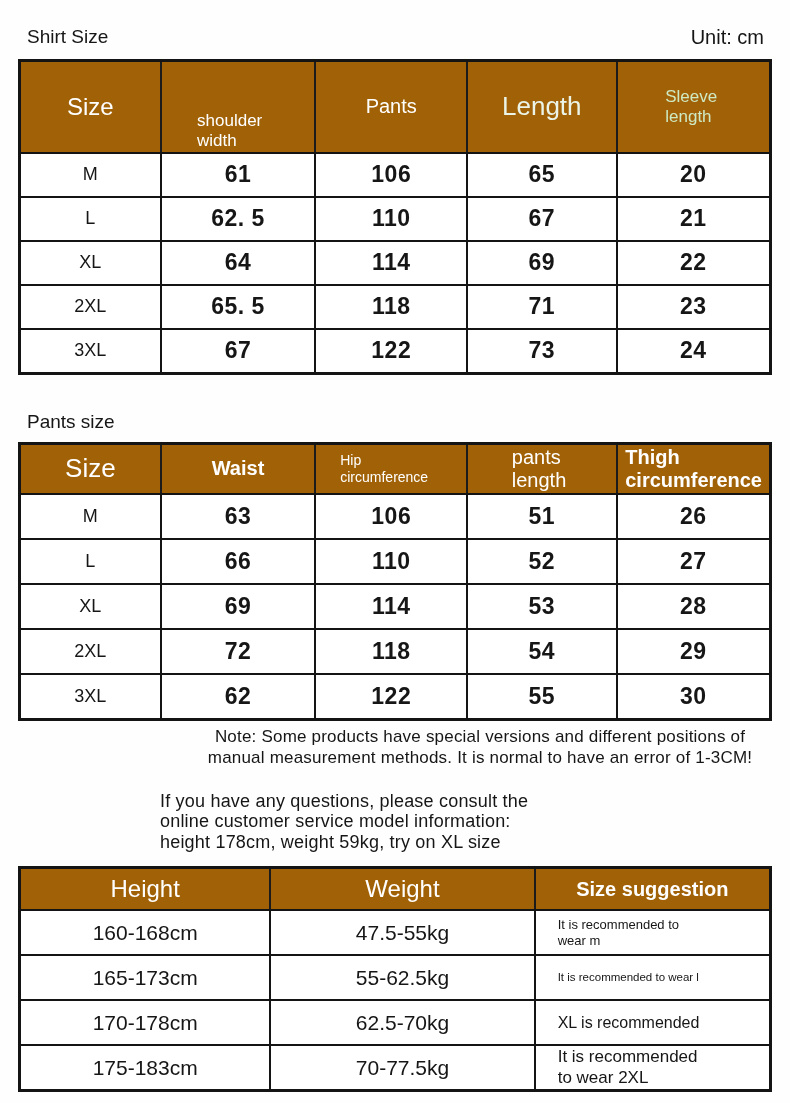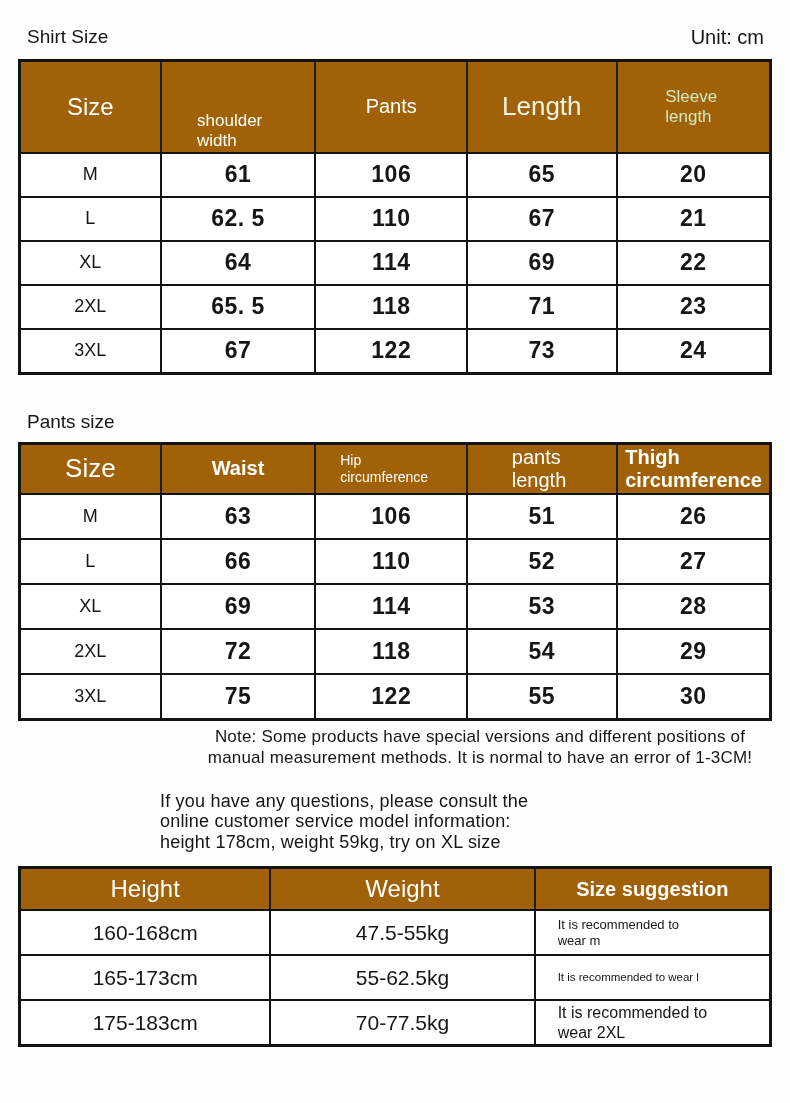--- a/index.html
+++ b/index.html
@@ -201,21 +201,21 @@
       </tr>
       <tr>
         <td class="size-cell">2XL</td>
         <td>72</td>
         <td>118</td>
         <td>54</td>
         <td>29</td>
       </tr>
       <tr>
         <td class="size-cell">3XL</td>
-        <td>75</td>
+        <td>62</td>
         <td>122</td>
         <td>55</td>
         <td>30</td>
       </tr>
     </tbody>
 </table>
 
 <div class="note">Note: Some products have special versions and different positions of
 manual measurement methods. It is normal to have an error of 1-3CM!</div>
 
@@ -241,18 +241,23 @@
         <td class="hw-cell">160-168cm</td>
         <td class="hw-cell">47.5-55kg</td>
         <td class="sugg-cell">It is recommended to wear m</td>
       </tr>
       <tr>
         <td class="hw-cell">165-173cm</td>
         <td class="hw-cell">55-62.5kg</td>
         <td class="sugg-cell">It is recommended to wear l</td>
       </tr>
       <tr>
+        <td class="hw-cell">170-178cm</td>
+        <td class="hw-cell">62.5-70kg</td>
+        <td class="sugg-cell">XL is recommended</td>
+      </tr>
+      <tr>
         <td class="hw-cell">175-183cm</td>
         <td class="hw-cell">70-77.5kg</td>
         <td class="sugg-cell">It is recommended to wear 2XL</td>
       </tr>
     </tbody>
 </table>
 
 </body></html>

